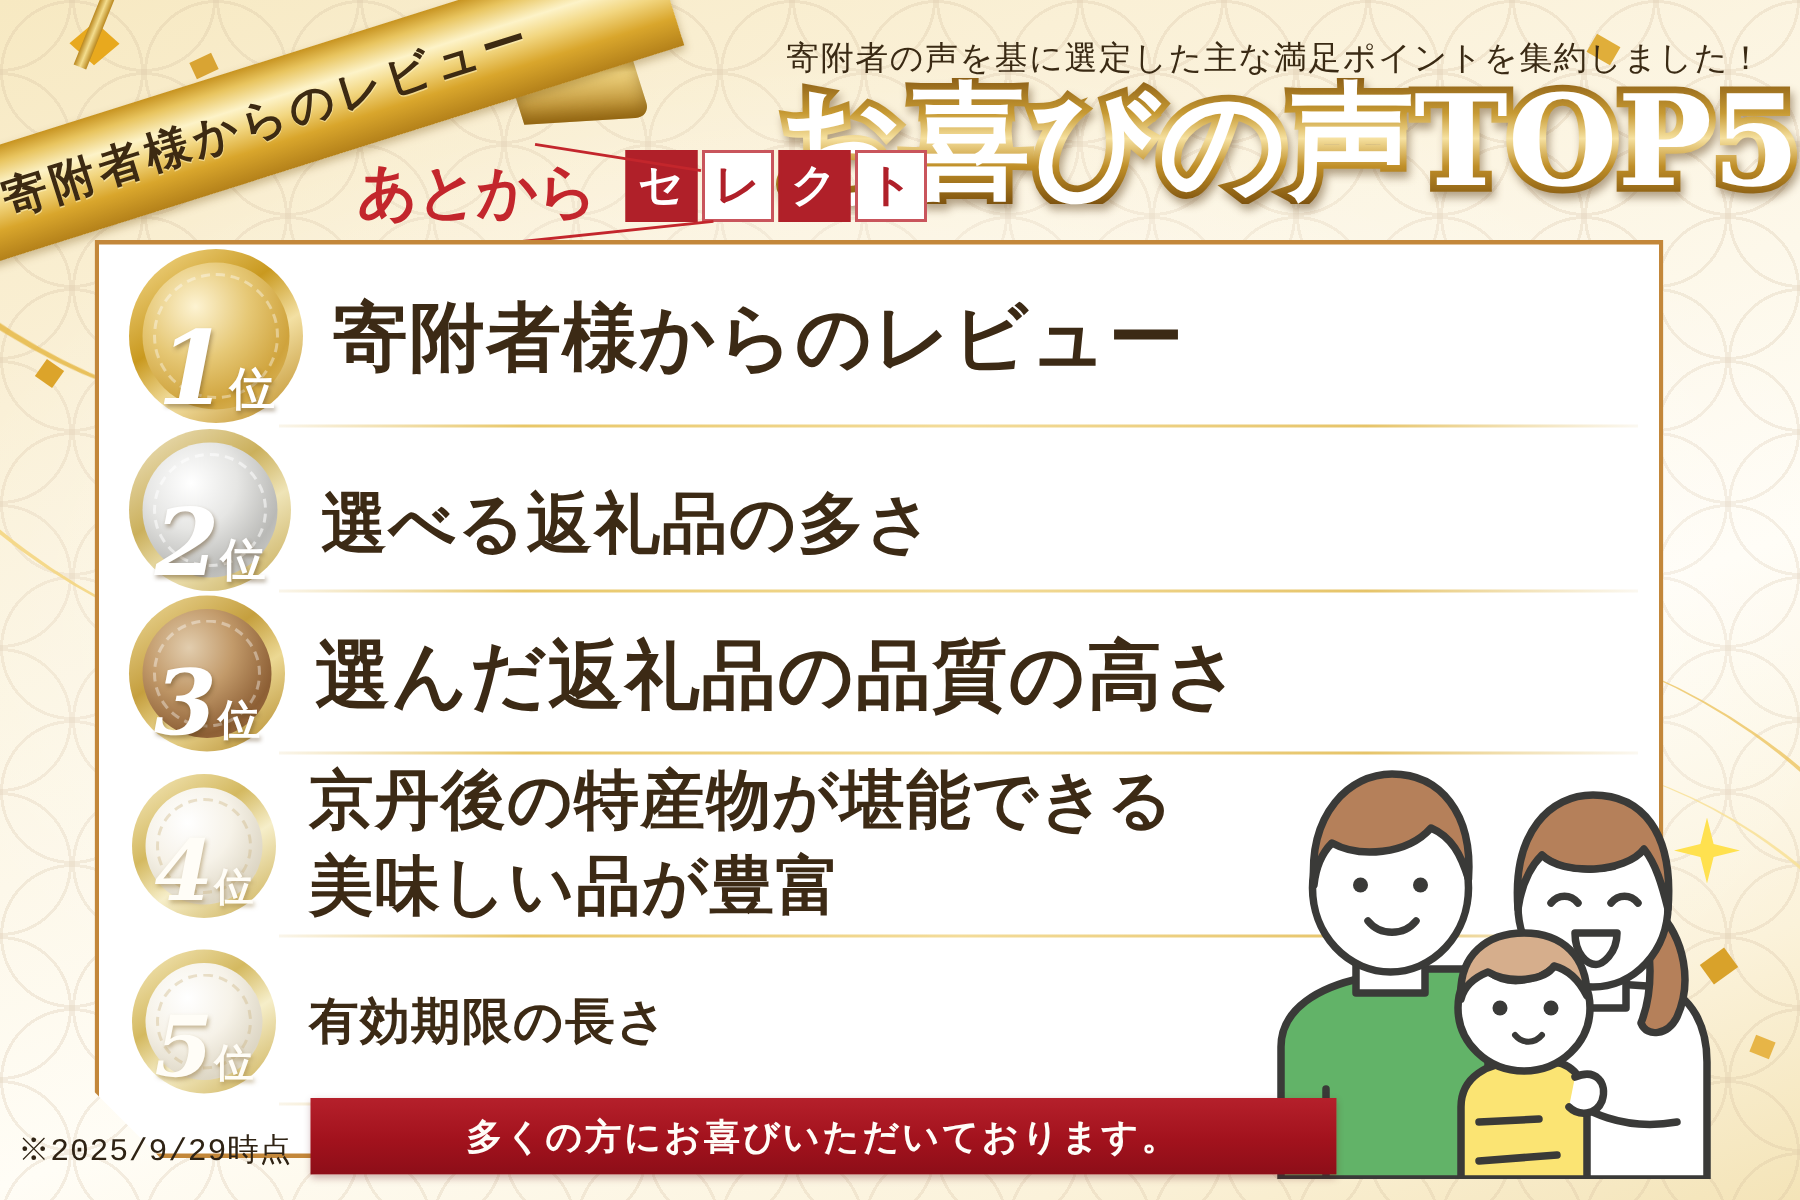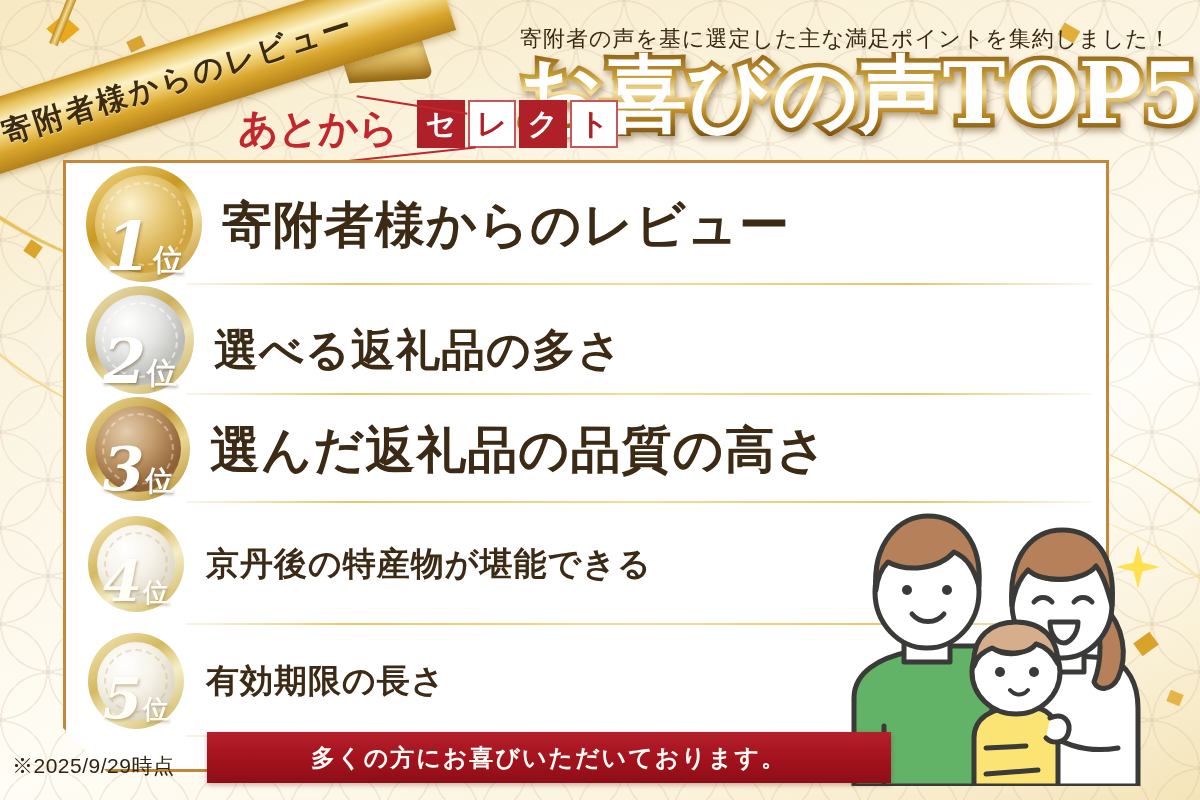--- a/index.html
+++ b/index.html
@@ -75,21 +75,21 @@
     white-space:nowrap;
   }
   .rb-tail{position:absolute;background:linear-gradient(180deg,#b9841c,#f0d480 45%,#a87616);}
   .rb-tail-r{left:404px;top:34px;width:82px;height:58px;transform:rotate(-17.5deg) skewY(14deg);
     border-radius:0 8px 10px 0;box-shadow:inset 0 -6px 10px rgba(110,75,12,.4);}
   .rb-stick{position:absolute;left:128px;top:-34px;width:9px;height:92px;
     background:linear-gradient(90deg,#b9871e,#f4dd8d,#b9871e);transform:rotate(22deg);}
 
   
   .head-sub{
-    position:absolute;left:520px;top:24px;width:660px;text-align:left;
+    position:absolute;left:520px;top:24px;width:660px;text-align:center;
     font-family:"DejaVu Serif","Liberation Serif",serif;
     font-size:22px;color:#3a2a14;letter-spacing:1px;white-space:nowrap;
   }
   .head-title{
     position:absolute;left:500px;top:52px;width:700px;
     text-align:right;white-space:nowrap;
     font-family:"DejaVu Serif","Liberation Serif",serif;
     font-weight:700;font-size:84px;line-height:1;
     color:#ffffff;
     -webkit-text-stroke:9px #9a6c22;
@@ -181,21 +181,21 @@
     font-weight:700;letter-spacing:1px;
   }
   .rank-text .l2{display:block;}
 
   
   .family{position:absolute;left:846px;top:486px;width:300px;height:300px;}
 
   
   .footnote{
     position:absolute;left:12px;top:752px;
-    font-family:Liberation Sans, sans-serif;
+    font-family:Liberation Mono, monospace;
     font-size:21px;color:#2f2314;letter-spacing:.5px;white-space:nowrap;
   }
   .red-banner{
     position:absolute;left:207px;top:732px;width:684px;height:51px;
     background:linear-gradient(180deg,#b5202b 0%,#a2121d 55%,#8d0e18 100%);
     display:flex;align-items:center;justify-content:center;
     box-shadow:0 2px 5px rgba(90,10,15,.3);
   }
   .red-banner-text{
     font-family:"DejaVu Serif","Liberation Serif",serif;
@@ -309,22 +309,23 @@
         <div class="rank-row" style="height:122px;padding-left:22px;">
           <div class="medal m-plain" style="width:96px;height:96px;margin-right:22px;">
             <span class="ring"></span>
             <span class="face"></span>
             <span class="wreath"></span>
             <span class="num">
               <span class="d" style="font-size:56px;">4</span>
                 <span class="i" style="font-size:26px;">位</span>
             </span>
           </div>
-          <div class="rank-text" style="font-size:33px;line-height:1.32;">
+          <div class="rank-text" style="font-size:43px;line-height:1.32;font-family:Liberation Serif, serif;">
             <span class="l2">京丹後の特産物が堪能できる</span>
+            <span class="l2">美味しい品が豊富</span>
           </div>
           <div class="divider"></div>
         </div>
 
         <div class="rank-row" style="height:112px;padding-left:22px;">
           <div class="medal m-plain" style="width:96px;height:96px;margin-right:22px;">
             <span class="ring"></span>
             <span class="face"></span>
             <span class="wreath"></span>
             <span class="num">

